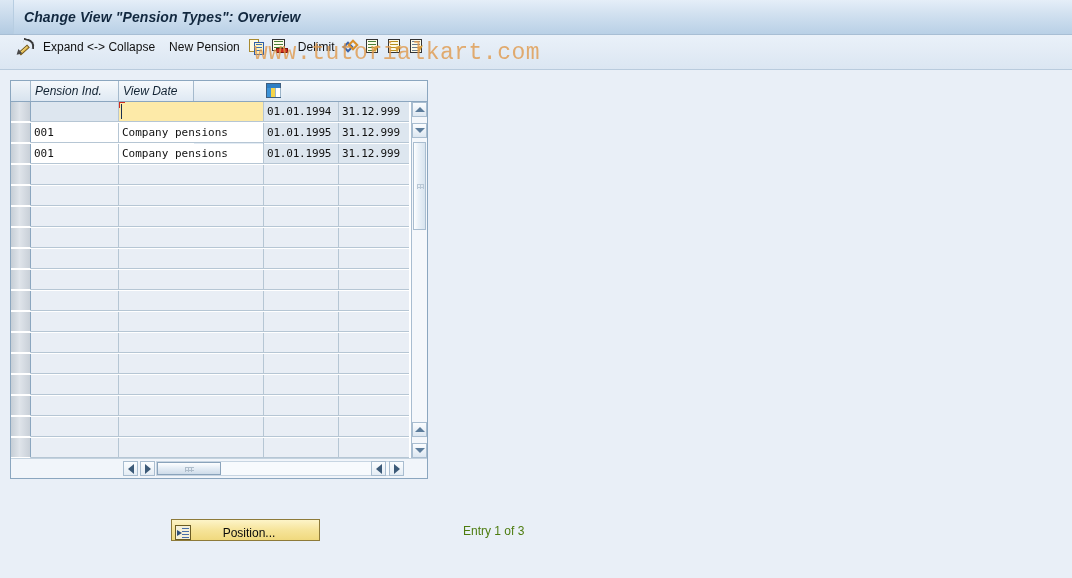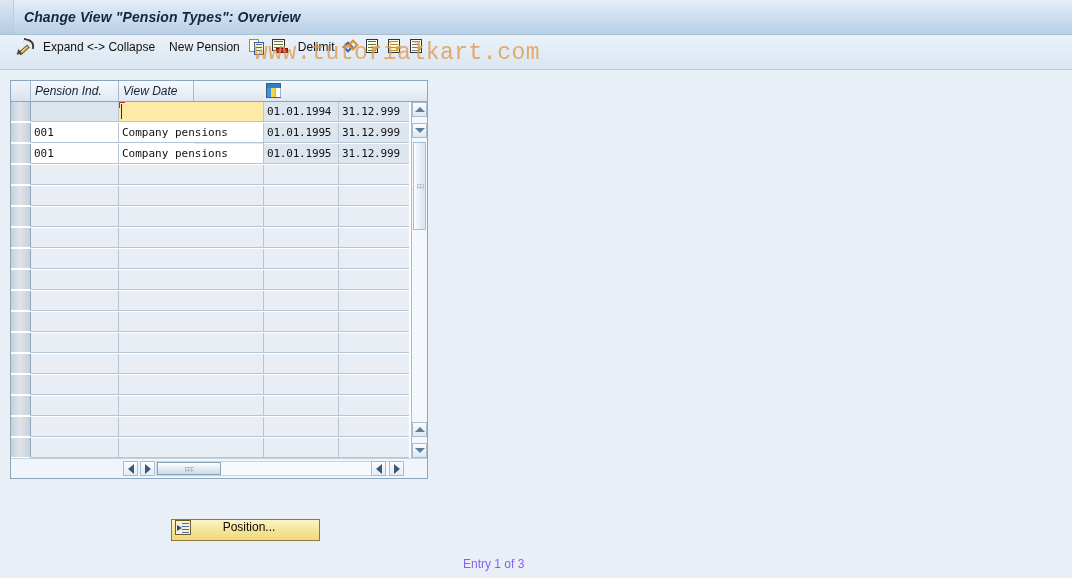--- a/index.html
+++ b/index.html
@@ -407,21 +407,21 @@
   #position-button {
     position: absolute;
     left: 171px;
     top: 519px;
     width: 149px;
     height: 22px;
     background: linear-gradient(to bottom, #fdf4c8, #f6e49a 50%, #f0d97e);
     border: 1px solid #8d7a3a;
     box-sizing: border-box;
     display: flex;
-    align-items: flex-start;
+    align-items: flex-end;
     cursor: default;
   }
   #position-button .pb-ico {
     position: relative;
     width: 16px; height: 15px;
     margin-left: 3px;
     background: #f5f0d8;
     border: 1px solid #6b5c24;
     box-sizing: border-box;
     flex: none;
@@ -443,23 +443,22 @@
     text-align: center;
     font-size: 12px;
     color: #0b0b0b;
     padding-right: 12px;
   }
   #entry-count {
     position: absolute;
     left: 463px;
     top: 524px;
     font-size: 12px;
-    color: #8b5cf6;
+    color: #4d7c0f;
     white-space: nowrap;
-    margin-top: 33px;
   }
 </style>
 </head>
 <body>
 
 <div id="title-bar">
   <div class="accentbar"></div>
   <div id="window-title">Change View "Pension Types": Overview</div>
 </div>
 

